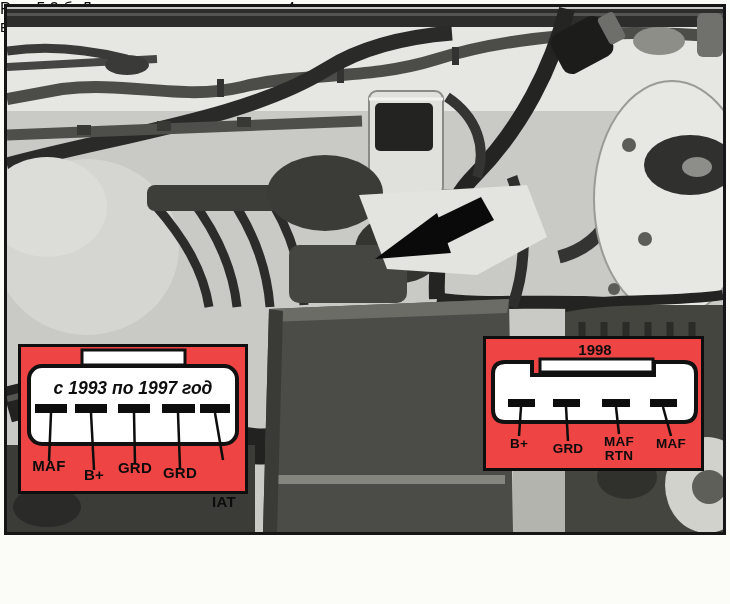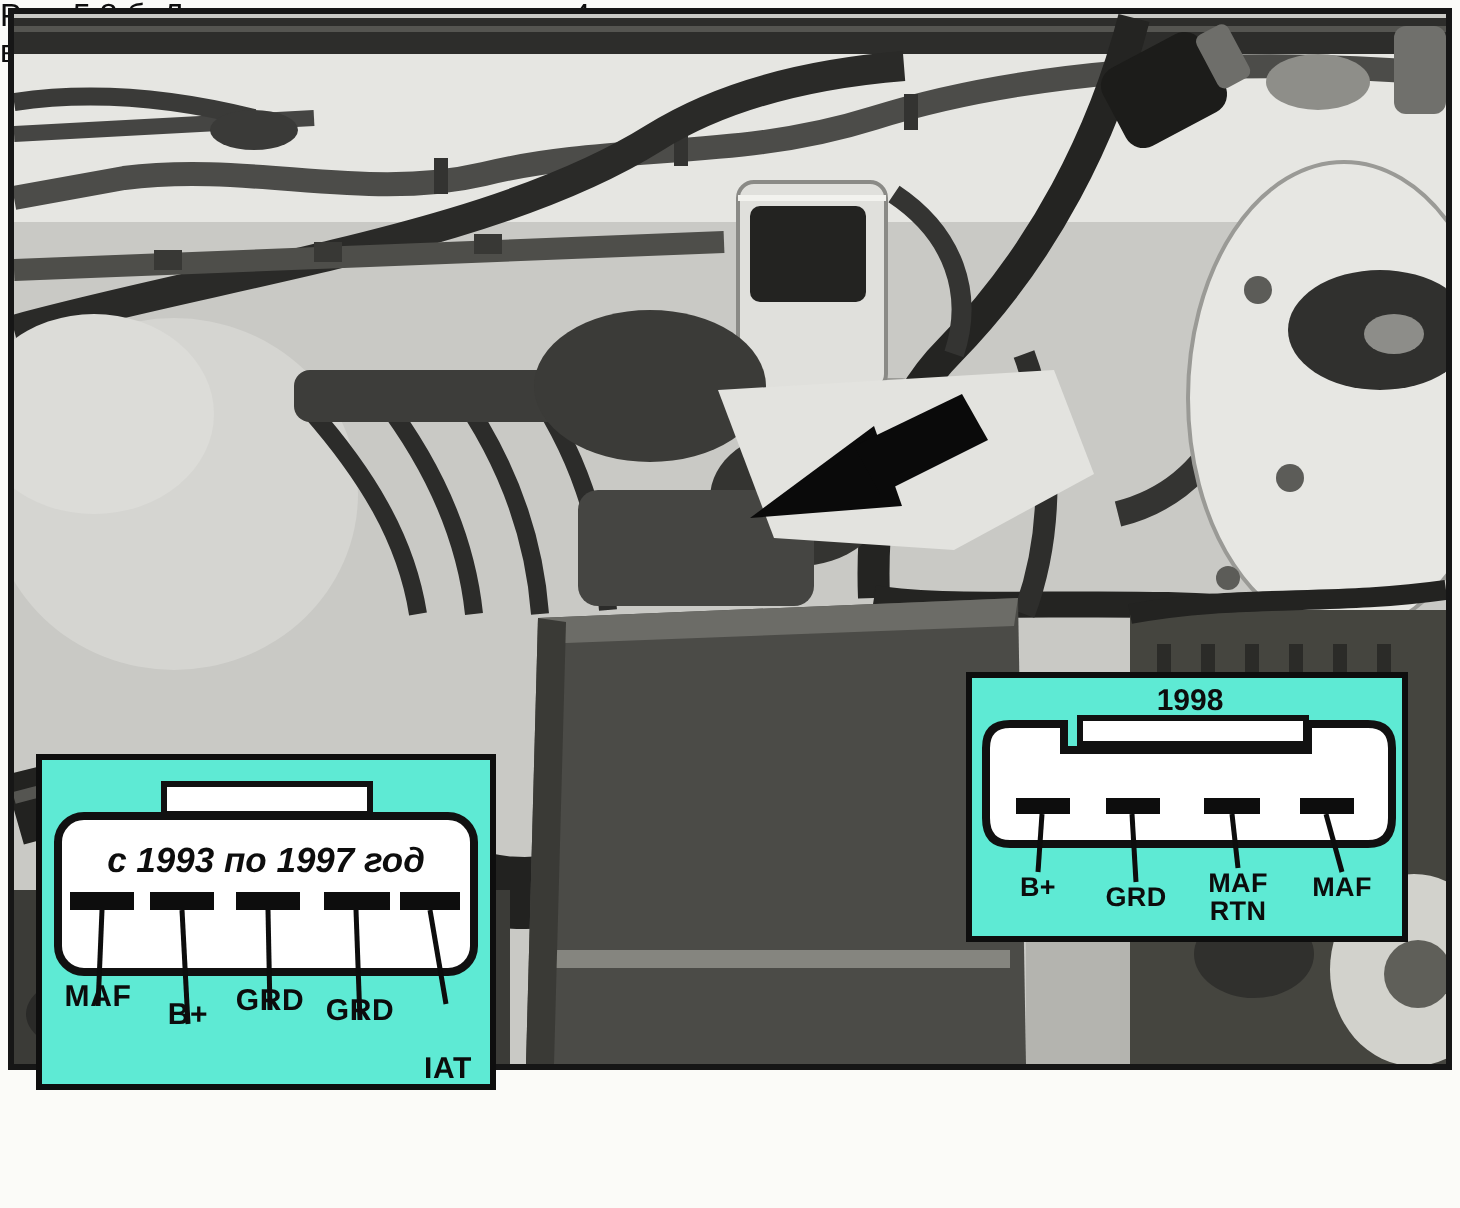--- a/index.html
+++ b/index.html
@@ -6,23 +6,23 @@
   .page{
     position:relative;width:730px;height:604px;overflow:hidden;
     background:#fbfbf8;font-family:"Liberation Sans",sans-serif;color:#0e0e0e;
   }
   .photo-frame{
     position:absolute;left:4px;top:4px;width:722px;height:531px;
     border:3px solid #161616;box-sizing:border-box;background:#c9c9c5;
   }
   svg.photo{position:absolute;left:0;top:0;width:716px;height:525px;display:block;}
   .inset{
-    position:absolute;background:#5eead4;border:3px solid #0e0e0e;box-sizing:border-box;
-  }
-  .inset-left{left:11px;top:370px;width:230px;height:168px;}
+    position:absolute;background:#ef4444;border:3px solid #0e0e0e;box-sizing:border-box;
+  }
+  .inset-left{left:11px;top:337px;width:230px;height:150px;}
   .inset-right{left:476px;top:329px;width:221px;height:135px;}
   .inset svg{position:absolute;left:0;top:0;width:100%;height:100%;display:block;}
   .pin-label{
     position:absolute;transform:translateX(-50%);
     font-weight:700;color:#0c0c0c;white-space:pre-line;text-align:center;line-height:14px;
   }
   .inset-left .pin-label{font-size:15px;letter-spacing:.3px;}
   .inset-right .pin-label{font-size:13.5px;letter-spacing:.2px;}
   .caption{
     position:absolute;left:7px;top:541px;margin:0;

